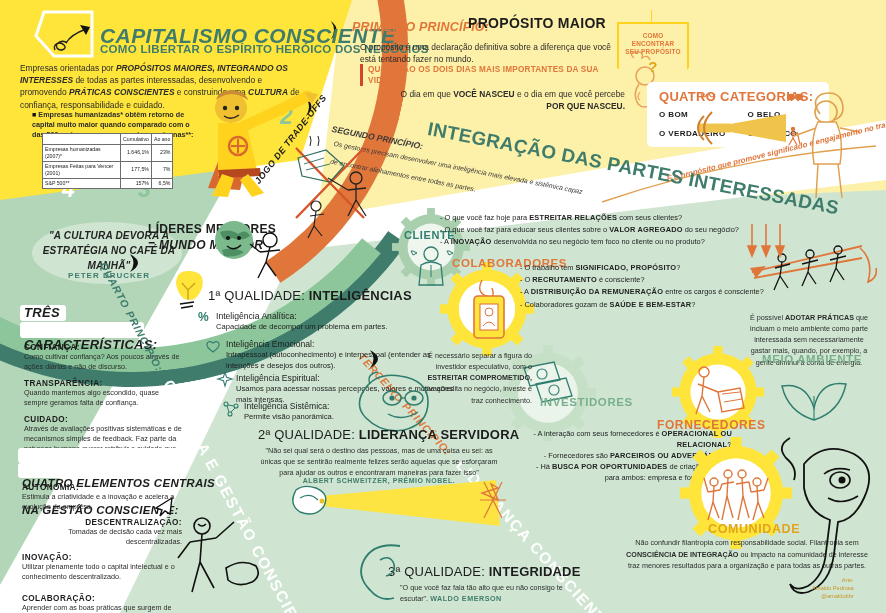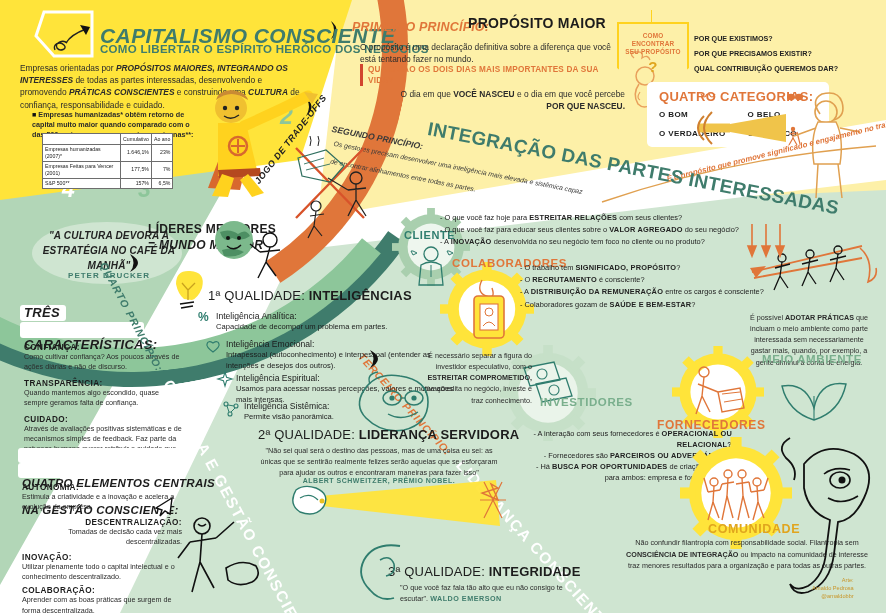--- a/index.html
+++ b/index.html
@@ -303,25 +303,20 @@
   </div>
 
   <div class="shield" style="left:617px; top:22px;">
     <span>COMO</span>
     <span>ENCONTRAR</span>
     <span>SEU PROPÓSITO</span>
     <span class="q">?</span>
   </div>
   <div class="tb" style="left:651px; top:10px; width:1px; height:12px; background:#ffd21e;"></div>
 
-  <div class="tb" style="left:694px; top:32px; font-size:7.2px; color:#222; line-height:2.05; font-weight:bold;">
-    <div>POR QUE EXISTIMOS?</div>
-    <div>POR QUE PRECISAMOS EXISTIR?</div>
-    <div>QUAL CONTRIBUIÇÃO QUEREMOS DAR?</div>
-  </div>
 
   <div class="qbox" style="left:647px; top:82px; width:182px;">
     <h4>QUATRO CATEGORIAS:</h4>
     <div class="cats">
       <div class="row">
         <div>O BOM</div>
         <div>O VERDADEIRO</div>
       </div>
       <div class="row">
         <div>O BELO</div>
@@ -664,21 +659,21 @@
 
   <div class="tb" style="left:22px; top:483px; width:160px;">
     <div style="margin-bottom:6px;">
       <div class="sub-h">AUTONOMIA:</div>
       <div class="body-xs">Estimula a criatividade e a inovação e acelera a evolução da empresa.</div>
     </div>
     <div style="margin-bottom:6px;text-align:right;">
       <div class="sub-h">DESCENTRALIZAÇÃO:</div>
       <div class="body-xs">Tomadas de decisão cada vez mais descentralizadas.</div>
     </div>
-    <div style="margin-bottom:4px;">
+    <div style="margin-bottom:12px;">
       <div class="sub-h">INOVAÇÃO:</div>
       <div class="body-xs">Utilizar plenamente todo o capital intelectual e o conhecimento descentralizado.</div>
     </div>
     <div>
       <div class="sub-h">COLABORAÇÃO:</div>
       <div class="body-xs">Aprender com as boas práticas que surgem de forma descentralizada.</div>
     </div>
   </div>
 
   <div class="tb" style="left:172px; top:508px;">

